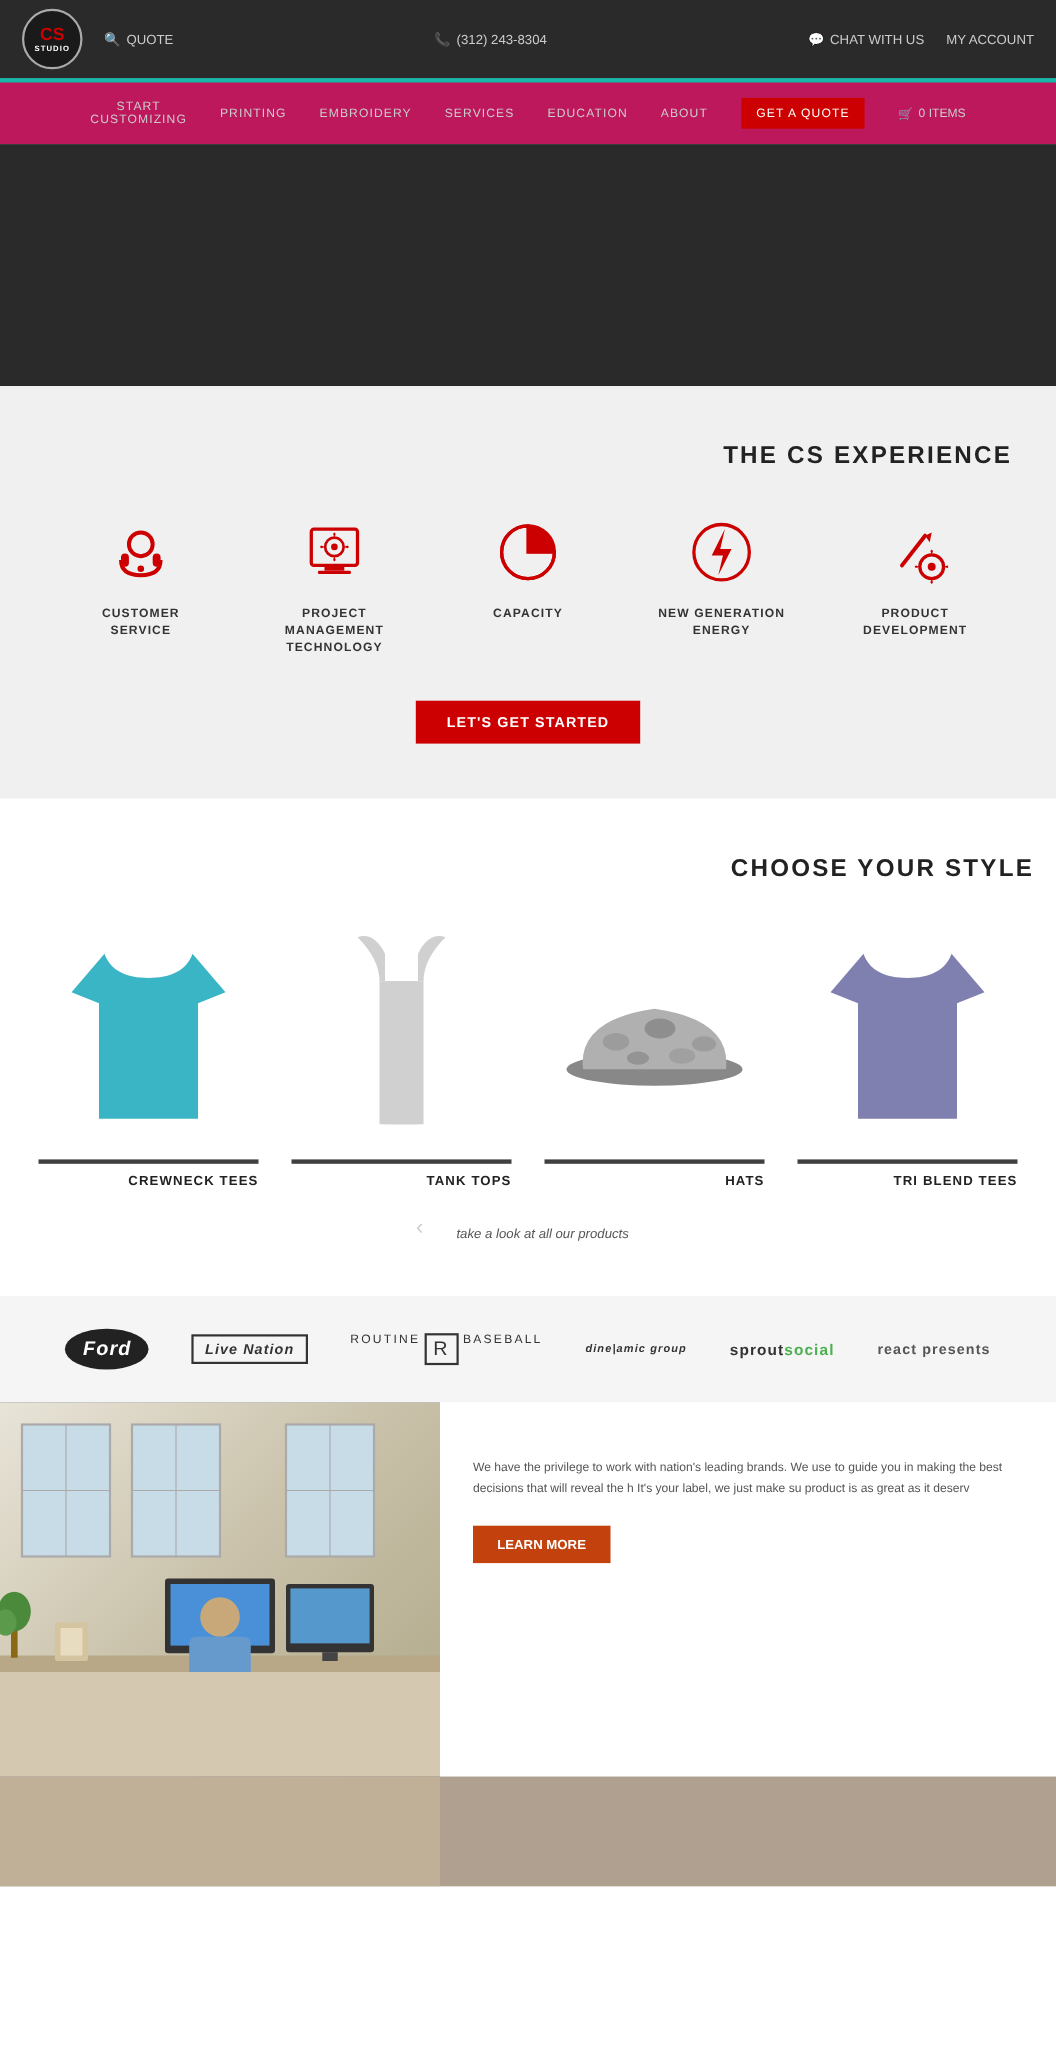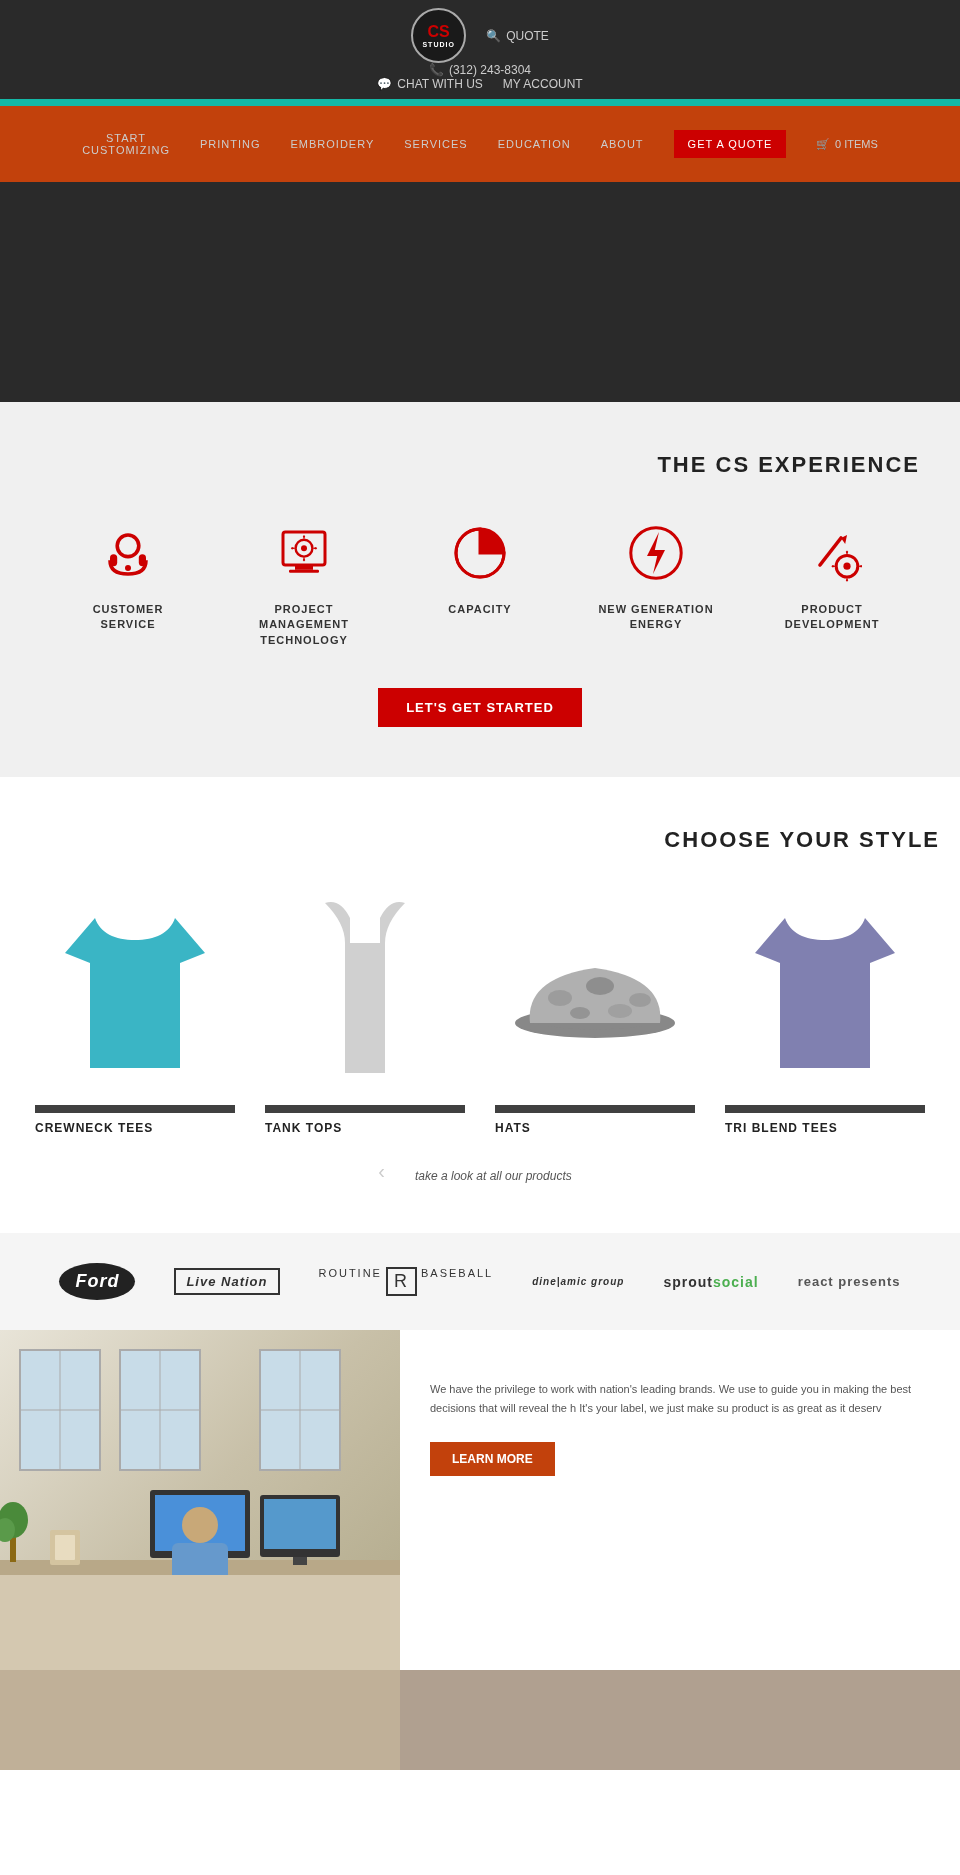--- a/index.html
+++ b/index.html
@@ -6,48 +6,47 @@
     body { font-family: Arial, sans-serif; width: 960px; background: #fff; }
 
     
     .top-bar {
       background: #2a2a2a;
       display: flex;
       align-items: center;
       justify-content: space-between;
       padding: 8px 20px;
       color: #fff;
-      flex-direction: column;
     }
     .top-bar-left { display: flex; align-items: center; gap: 20px; }
     .logo-circle {
       width: 55px; height: 55px;
       border-radius: 50%;
       border: 2px solid #aaa;
       background: #1a1a1a;
       display: flex; align-items: center; justify-content: center;
       color: #fff; font-size: 10px; font-weight: bold; text-align: center;
       flex-direction: column;
     }
     .logo-circle .cs { font-size: 16px; color: #cc0000; }
     .search-area { display: flex; align-items: center; gap: 5px; font-size: 12px; color: #ccc; cursor: pointer; }
     .top-bar-center { display: flex; align-items: center; gap: 5px; font-size: 12px; color: #ccc; }
     .top-bar-right { display: flex; align-items: center; gap: 20px; }
     .chat-btn { display: flex; align-items: center; gap: 5px; font-size: 12px; color: #ccc; cursor: pointer; }
     .account-btn { font-size: 12px; color: #ccc; cursor: pointer; text-transform: uppercase; }
 
     
     .nav-bar {
-      background: #c2410c;
+      background: #be185d;
       display: flex;
       align-items: center;
       justify-content: center;
-      padding: 24px 20px;
+      padding: 14px 20px;
       gap: 30px;
-      border-top: 7px solid #14b8a6;
+      border-top: 4px solid #14b8a6;
     }
     .nav-item { color: #ccc; font-size: 11px; text-transform: uppercase; cursor: pointer; letter-spacing: 1px; text-align: center; }
     .nav-item.highlight {
       background: #cc0000;
       color: #fff;
       padding: 8px 14px;
       font-size: 11px;
     }
     .cart-area { display: flex; align-items: center; gap: 5px; color: #ccc; font-size: 11px; cursor: pointer; }
 
@@ -142,23 +141,23 @@
       justify-content: center;
       margin-bottom: 12px;
     }
     .product-label {
       font-size: 12px;
       font-weight: bold;
       text-transform: uppercase;
       letter-spacing: 1px;
       color: #222;
       padding-top: 8px;
-      border-top: 8px solid #404040;
+      border-top: 4px solid #404040;
       width: 100%;
-      text-align: left;
+      text-align: right;
       padding-bottom: 4px;
     }
     .all-products-link {
       font-size: 12px;
       color: #555;
       font-style: italic;
       cursor: pointer;
       margin-top: 10px;
     }
     .prev-arrow {

